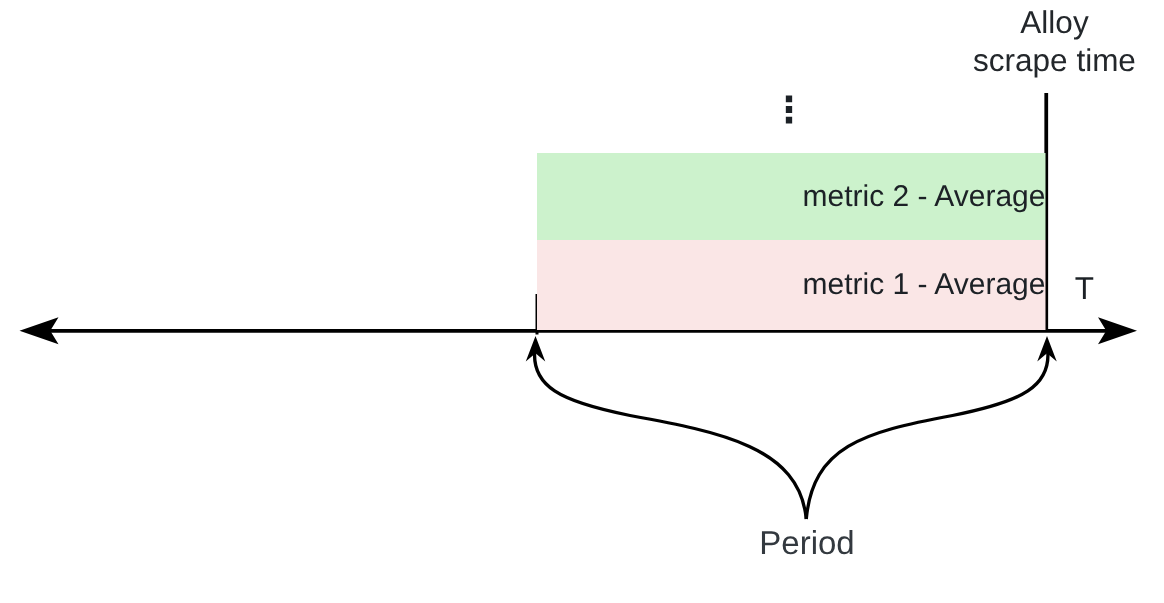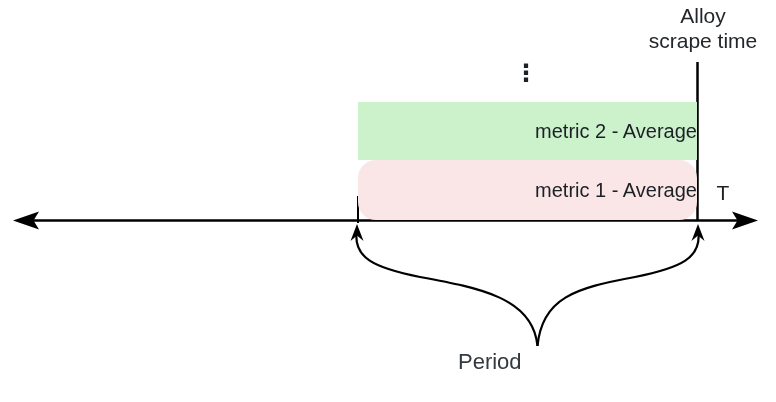--- a/index.html
+++ b/index.html
@@ -63,21 +63,21 @@
     width: 30px;
     text-align: center;
     font-size: 21px;
     color: #1c2126;
   }
   .period-label {
     position: absolute;
     left: 458px;
     top: 349px;
     width: 160px;
-    text-align: left;
+    text-align: center;
     font-size: 22px;
     color: #33393f;
   }
 </style>
 </head>
 <body>
 
 <div class="canvas">
 
   <svg class="layer-svg" viewBox="0 0 776 402" xmlns="http://www.w3.org/2000/svg">
@@ -92,21 +92,21 @@
 
     <path d="M 357 230 C 352 258, 375 268, 420 277 C 480 288, 533 298, 537.5 346" fill="none" stroke="#000000" stroke-width="2.2"></path>
     <path d="M 698 230 C 703 258, 680 268, 635 277 C 575 288, 542 298, 537.5 346" fill="none" stroke="#000000" stroke-width="2.2"></path>
     <path d="M357 224 L350.5 241 L357 235.5 L363.5 241 Z" fill="#000000"></path>
     <path d="M698 224 L691.5 241 L698 235.5 L704.5 241 Z" fill="#000000"></path>
   </svg>
 
   <div class="bar bar-metric2" style="background-color: rgb(204, 242, 204);">
     <span>metric 2 - Average</span>
   </div>
-  <div class="bar bar-metric1" style="background-color: rgb(250, 230, 230); border-radius: 18px;">
+  <div class="bar bar-metric1" style="background-color: rgb(250, 230, 230);">
     <span>metric 1 - Average</span>
   </div>
 
   <div class="ellipsis">⋮</div>
 
   <div class="scrape-label">
     <div>Alloy</div>
     <div>scrape time</div>
   </div>
 

